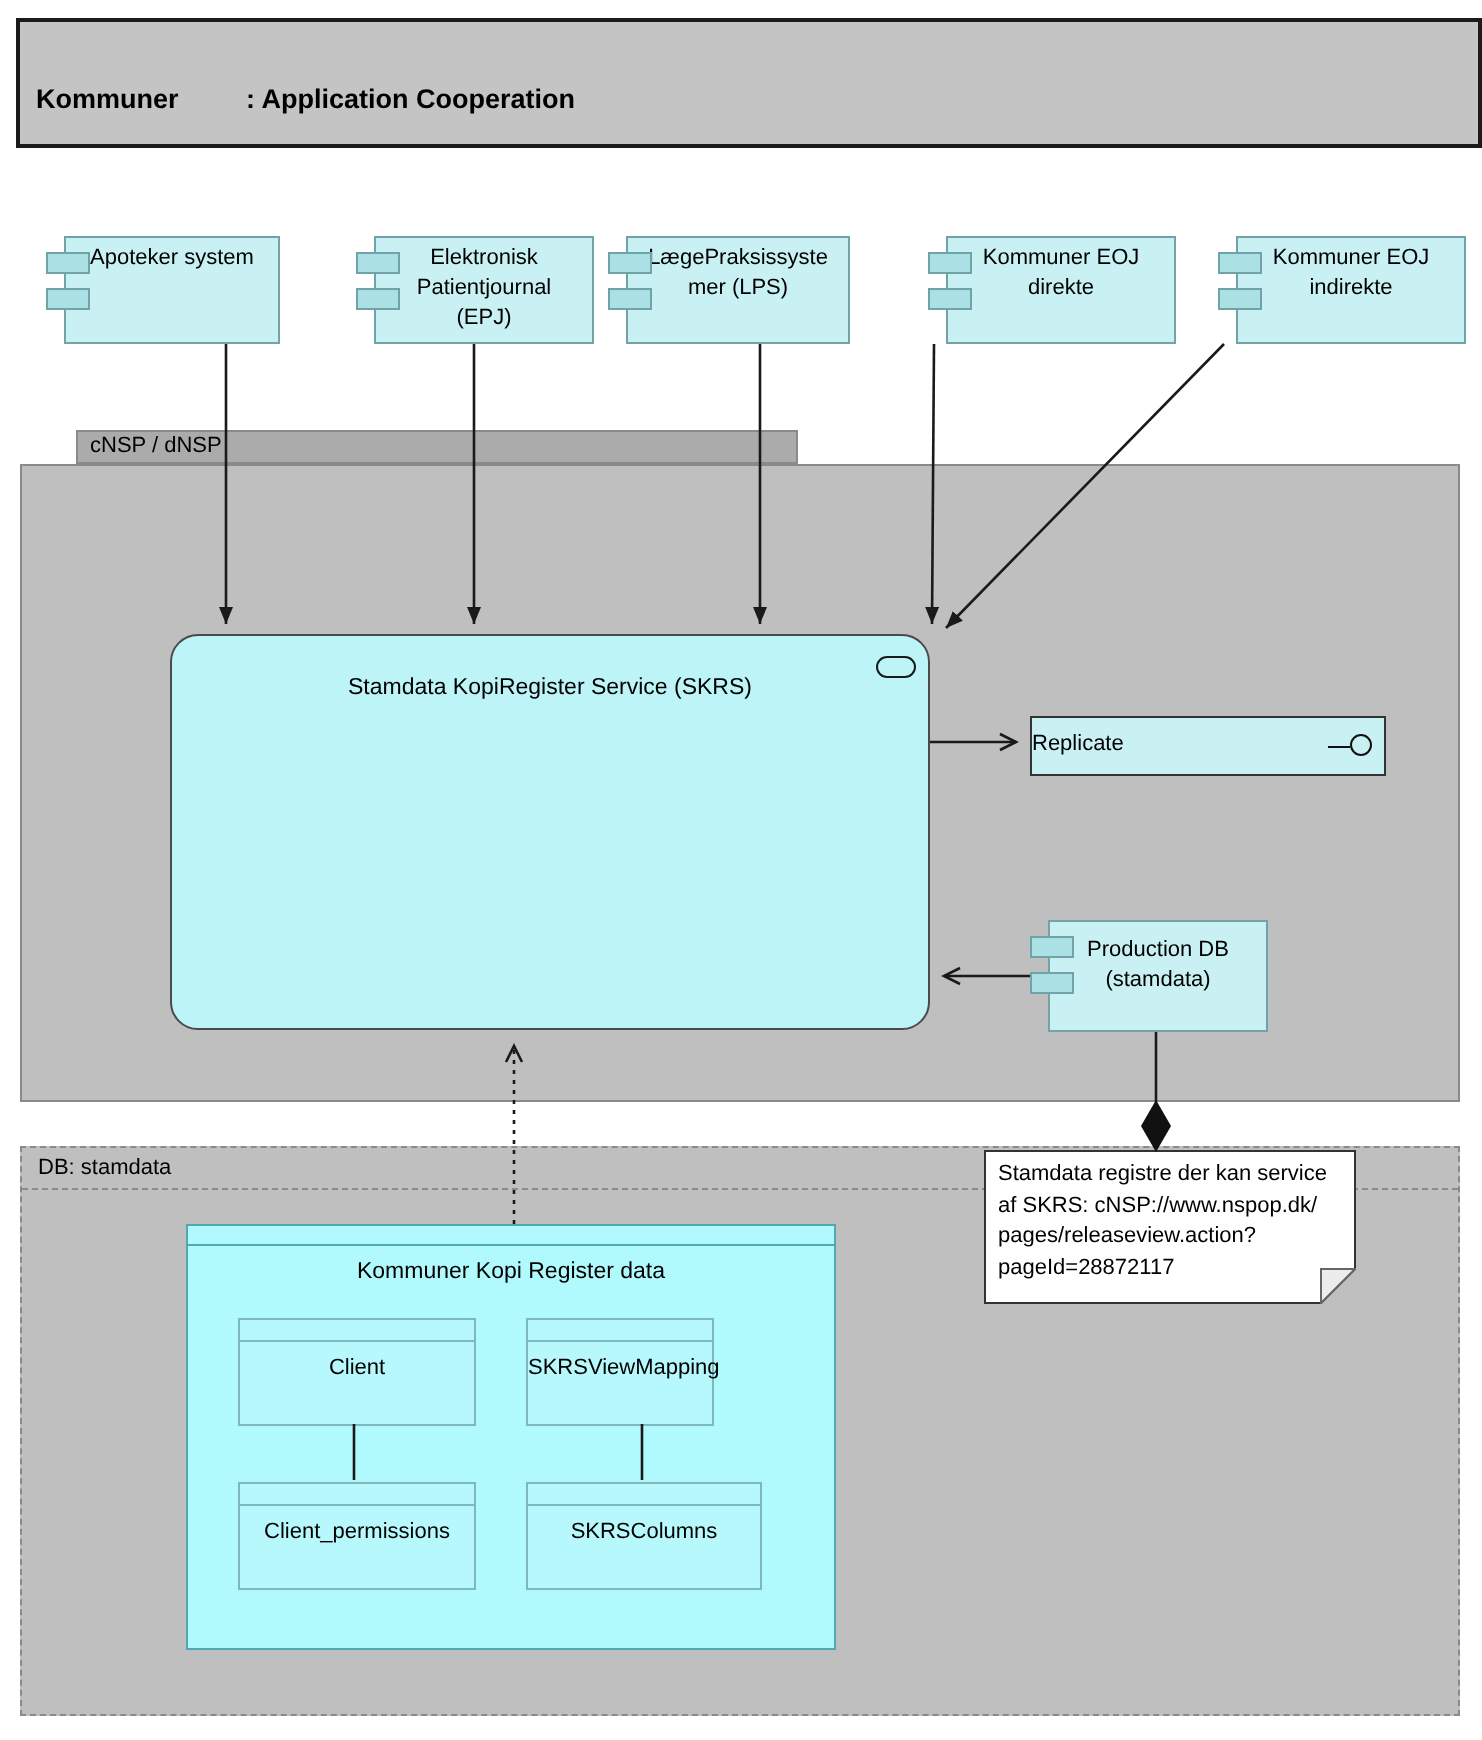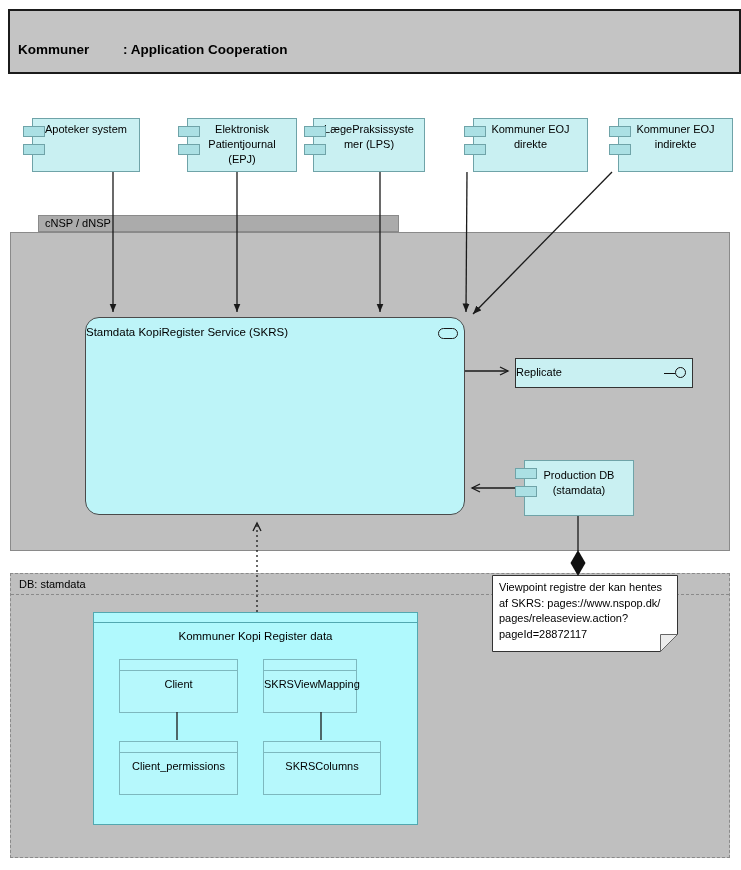--- a/index.html
+++ b/index.html
@@ -48,21 +48,21 @@
   .comp-rect.r2{top:25px;}
   .comp-label{
     padding-top:3px;text-align:center;font-size:11px;line-height:15px;
   }
   
   .skrs{
     position:absolute;left:85px;top:317px;width:380px;height:198px;
     background:var(--service-fill);border:1px solid var(--service-border);
     border-radius:14px;z-index:2;box-sizing:border-box;
   }
-  .skrs-title{padding-top:8px;text-align:left;font-size:11.5px;}
+  .skrs-title{padding-top:20px;text-align:center;font-size:11.5px;}
   .pill-icon{
     position:absolute;right:6px;top:10px;width:20px;height:11px;
     border:1.4px solid #1a1a1a;border-radius:6px;box-sizing:border-box;
   }
   
   .replicate{
     position:absolute;left:515px;top:358px;width:178px;height:30px;
     background:var(--component-fill);border:1px solid #333;z-index:2;
     box-sizing:border-box;font-size:11px;line-height:27px;
   }
@@ -182,22 +182,22 @@
     <div>(stamdata)</div>
   </div>
 </div>
 
 <div class="note">
   <svg width="186" height="77" viewBox="0 0 186 77">
     <polygon points="0.5,0.5 185.5,0.5 185.5,59.5 168.5,76.5 0.5,76.5" fill="#ffffff" stroke="#333" stroke-width="1"></polygon>
     <polygon points="168.5,76.5 185.5,59.5 168.5,59.5" fill="#ececec" stroke="#666" stroke-width="1"></polygon>
   </svg>
   <div class="note-text">
-    <div>Viewpoint registre der kan hentes</div>
-    <div>af SKRS: pages://www.nspop.dk/</div>
+    <div>Stamdata registre der kan service</div>
+    <div>af SKRS: cNSP://www.nspop.dk/</div>
     <div>pages/releaseview.action?</div>
     <div>pageId=28872117</div>
   </div>
 </div>
 
 <div class="container-box">
   <div class="container-strip"></div>
   <div class="container-title">Kommuner Kopi Register data</div>
 
   <div class="data-object" style="left:25px;top:46px;width:119px;height:54px">

